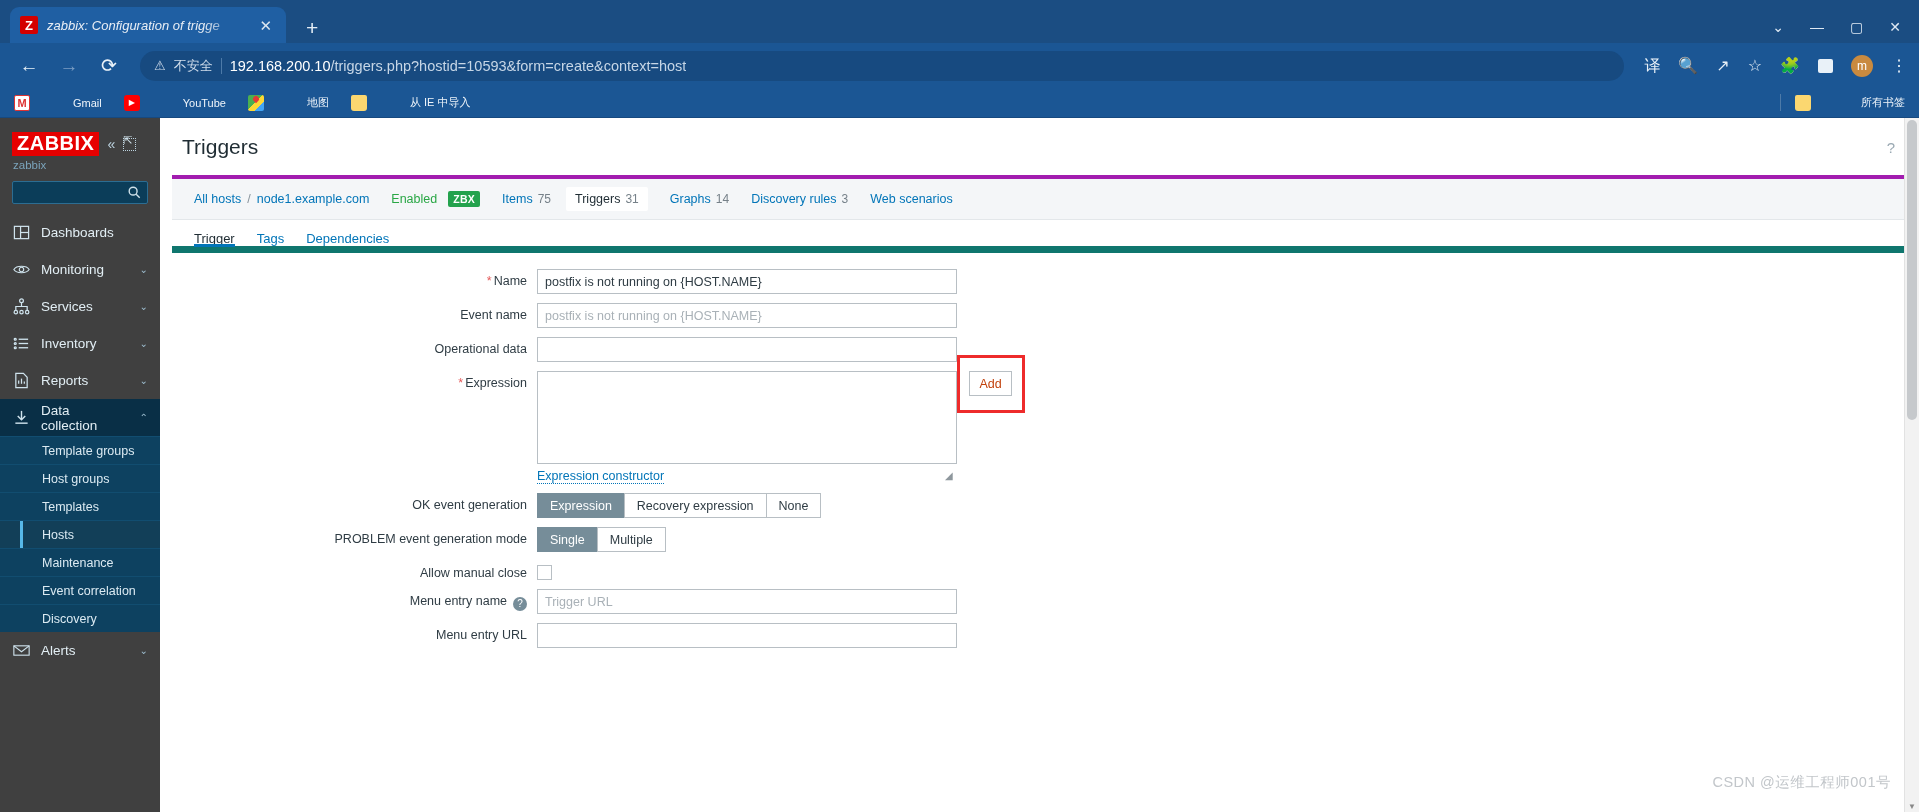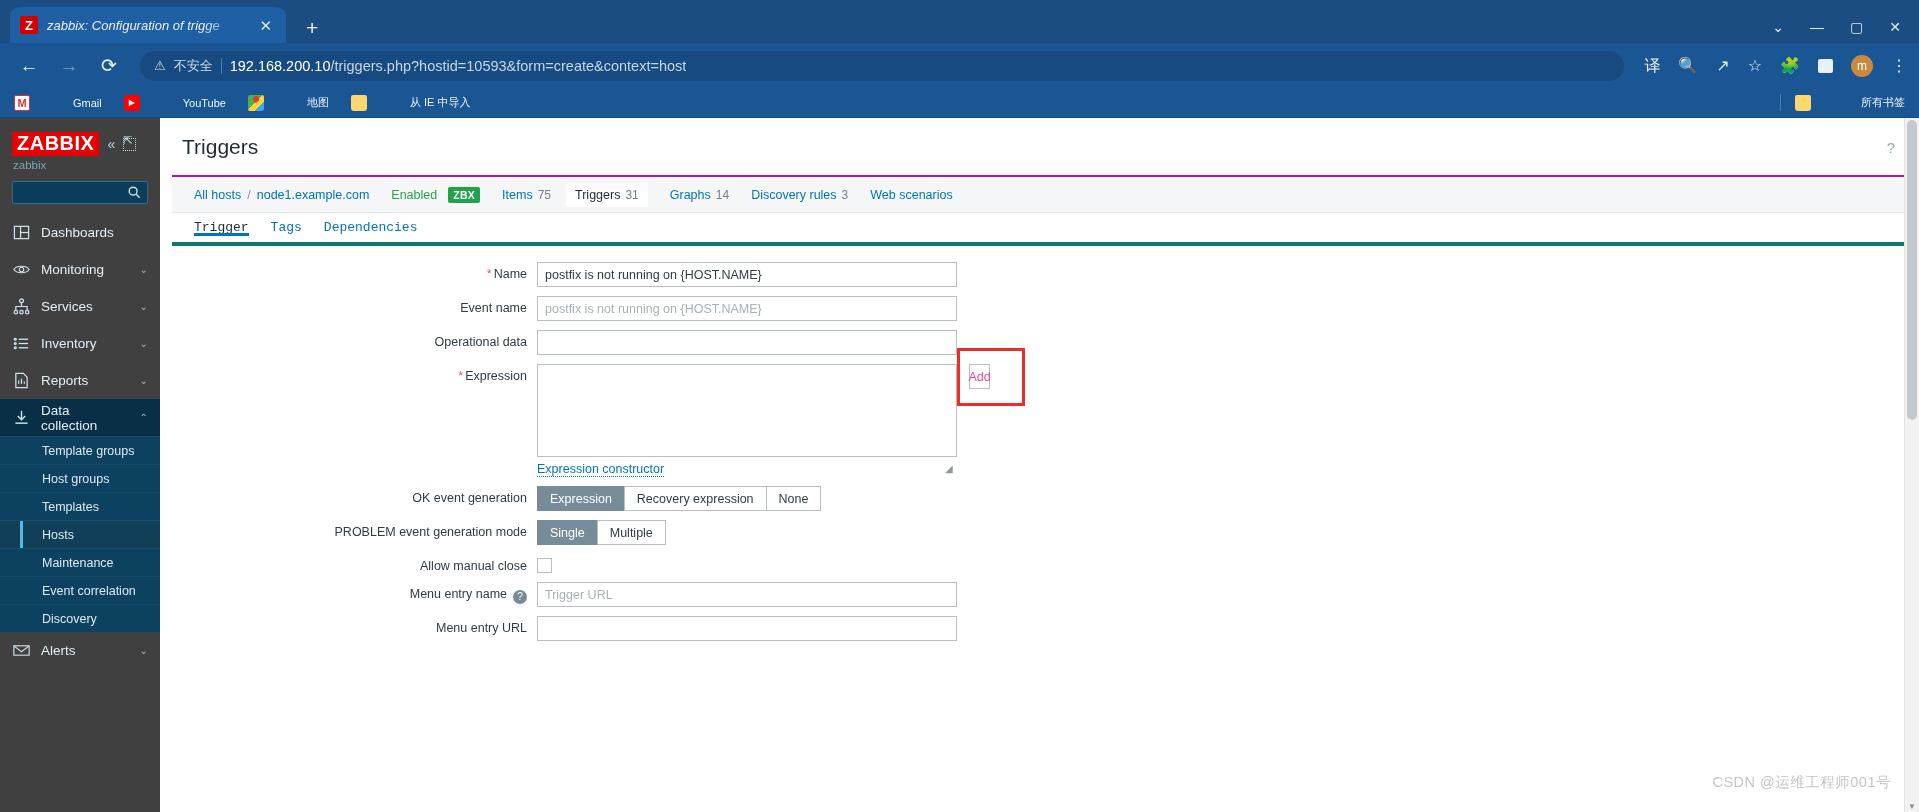--- a/index.html
+++ b/index.html
@@ -137,41 +137,41 @@
   
   .content { flex: 1 1 auto; background: #ffffff; overflow: hidden; position: relative; }
 
   .page-head {
     display: flex; align-items: center; padding: 17px 24px 16px 22px;
   }
   .page-title { font-size: 21px; color: #1f2c33; font-weight: normal; }
   .help-ico { margin-left: auto; color: #9aa9b3; font-size: 15px; }
 
   .crumb-bar {
-    background: #f4f6f8; border-top: 2px solid #a21caf; border-bottom: 1px solid #e3e7ea;
-    display: flex; align-items: center; gap: 0; padding: 0 22px; height: 38px;
+    background: #f4f6f8; border-top: 4px solid #a21caf; border-bottom: 1px solid #e3e7ea;
+    display: flex; align-items: center; gap: 0; padding: 0 22px; height: 45px;
     font-size: 12.5px; margin: 0 12px;
   }
   .crumb-link { color: #0275b8; }
   .crumb-sep { color: #8a959d; margin: 0 6px; }
   .crumb-enabled { color: #29a745; margin-left: 22px; }
   .zbx-badge {
     background: #23a24d; color: #fff; font-size: 10.5px; font-weight: bold;
     padding: 2px 5px; border-radius: 2px; margin-left: 11px; letter-spacing: .3px;
   }
   .crumb-tab { margin-left: 22px; color: #0275b8; display: flex; align-items: center; gap: 5px; }
   .crumb-tab .num { color: #768189; font-size: 12px; }
   .crumb-tab.selected {
     background: #ffffff; color: #1f2c33; padding: 5px 9px; margin-left: 15px;
     border-radius: 2px;
   }
 
   .form-tabs {
     display: flex; gap: 0; padding: 0 22px; margin: 0 12px;
-    border-bottom: 4px solid #0f766e; height: 33px; align-items: center; font-family: Liberation Mono, monospace;
+    border-bottom: 7px solid #0f766e; height: 33px; align-items: flex-end;
   }
   .ftab {
     font-size: 13px; color: #0275b8; display: flex; align-items: center;
     padding: 0 11px; position: relative;
   }
   .ftab:first-child { padding-left: 0; }
   .ftab.active { color: #1f2c33; }
   .ftab.active::after {
     content: ""; position: absolute; left: 0; right: 11px; bottom: -1px; height: 3px; background: #0275b8;
   }
@@ -210,22 +210,22 @@
     position: absolute; right: 3px; bottom: 4px; width: 9px; height: 9px;
     pointer-events: none; color: #8e979d; font-size: 10px; line-height: 1;
   }
   .sublink {
     color: #0275b8; font-size: 12.5px; border-bottom: 1px dotted #0275b8;
     display: inline-block; margin-top: 5px;
   }
 
   .add-wrap { margin-left: 12px; position: relative; }
   .add-btn {
-    width: 21px; height: 25px; border: 1px solid #b8bfc4; background: #fff;
-    color: #ec4899; font-size: 12.5px; font-family: inherit; display: flex;
+    width: 43px; height: 25px; border: 1px solid #b8bfc4; background: #fff;
+    color: #c2410c; font-size: 12.5px; font-family: inherit; display: flex;
     align-items: center; justify-content: center;
   }
   .redbox {
     position: absolute; left: -12px; top: -16px; width: 68px; height: 58px;
     border: 3px solid #ee2b2b; pointer-events: none;
   }
 
   .cbox {
     width: 15px; height: 15px; border: 1px solid #b8bfc4; background: #fff; margin-top: 4px;
   }

